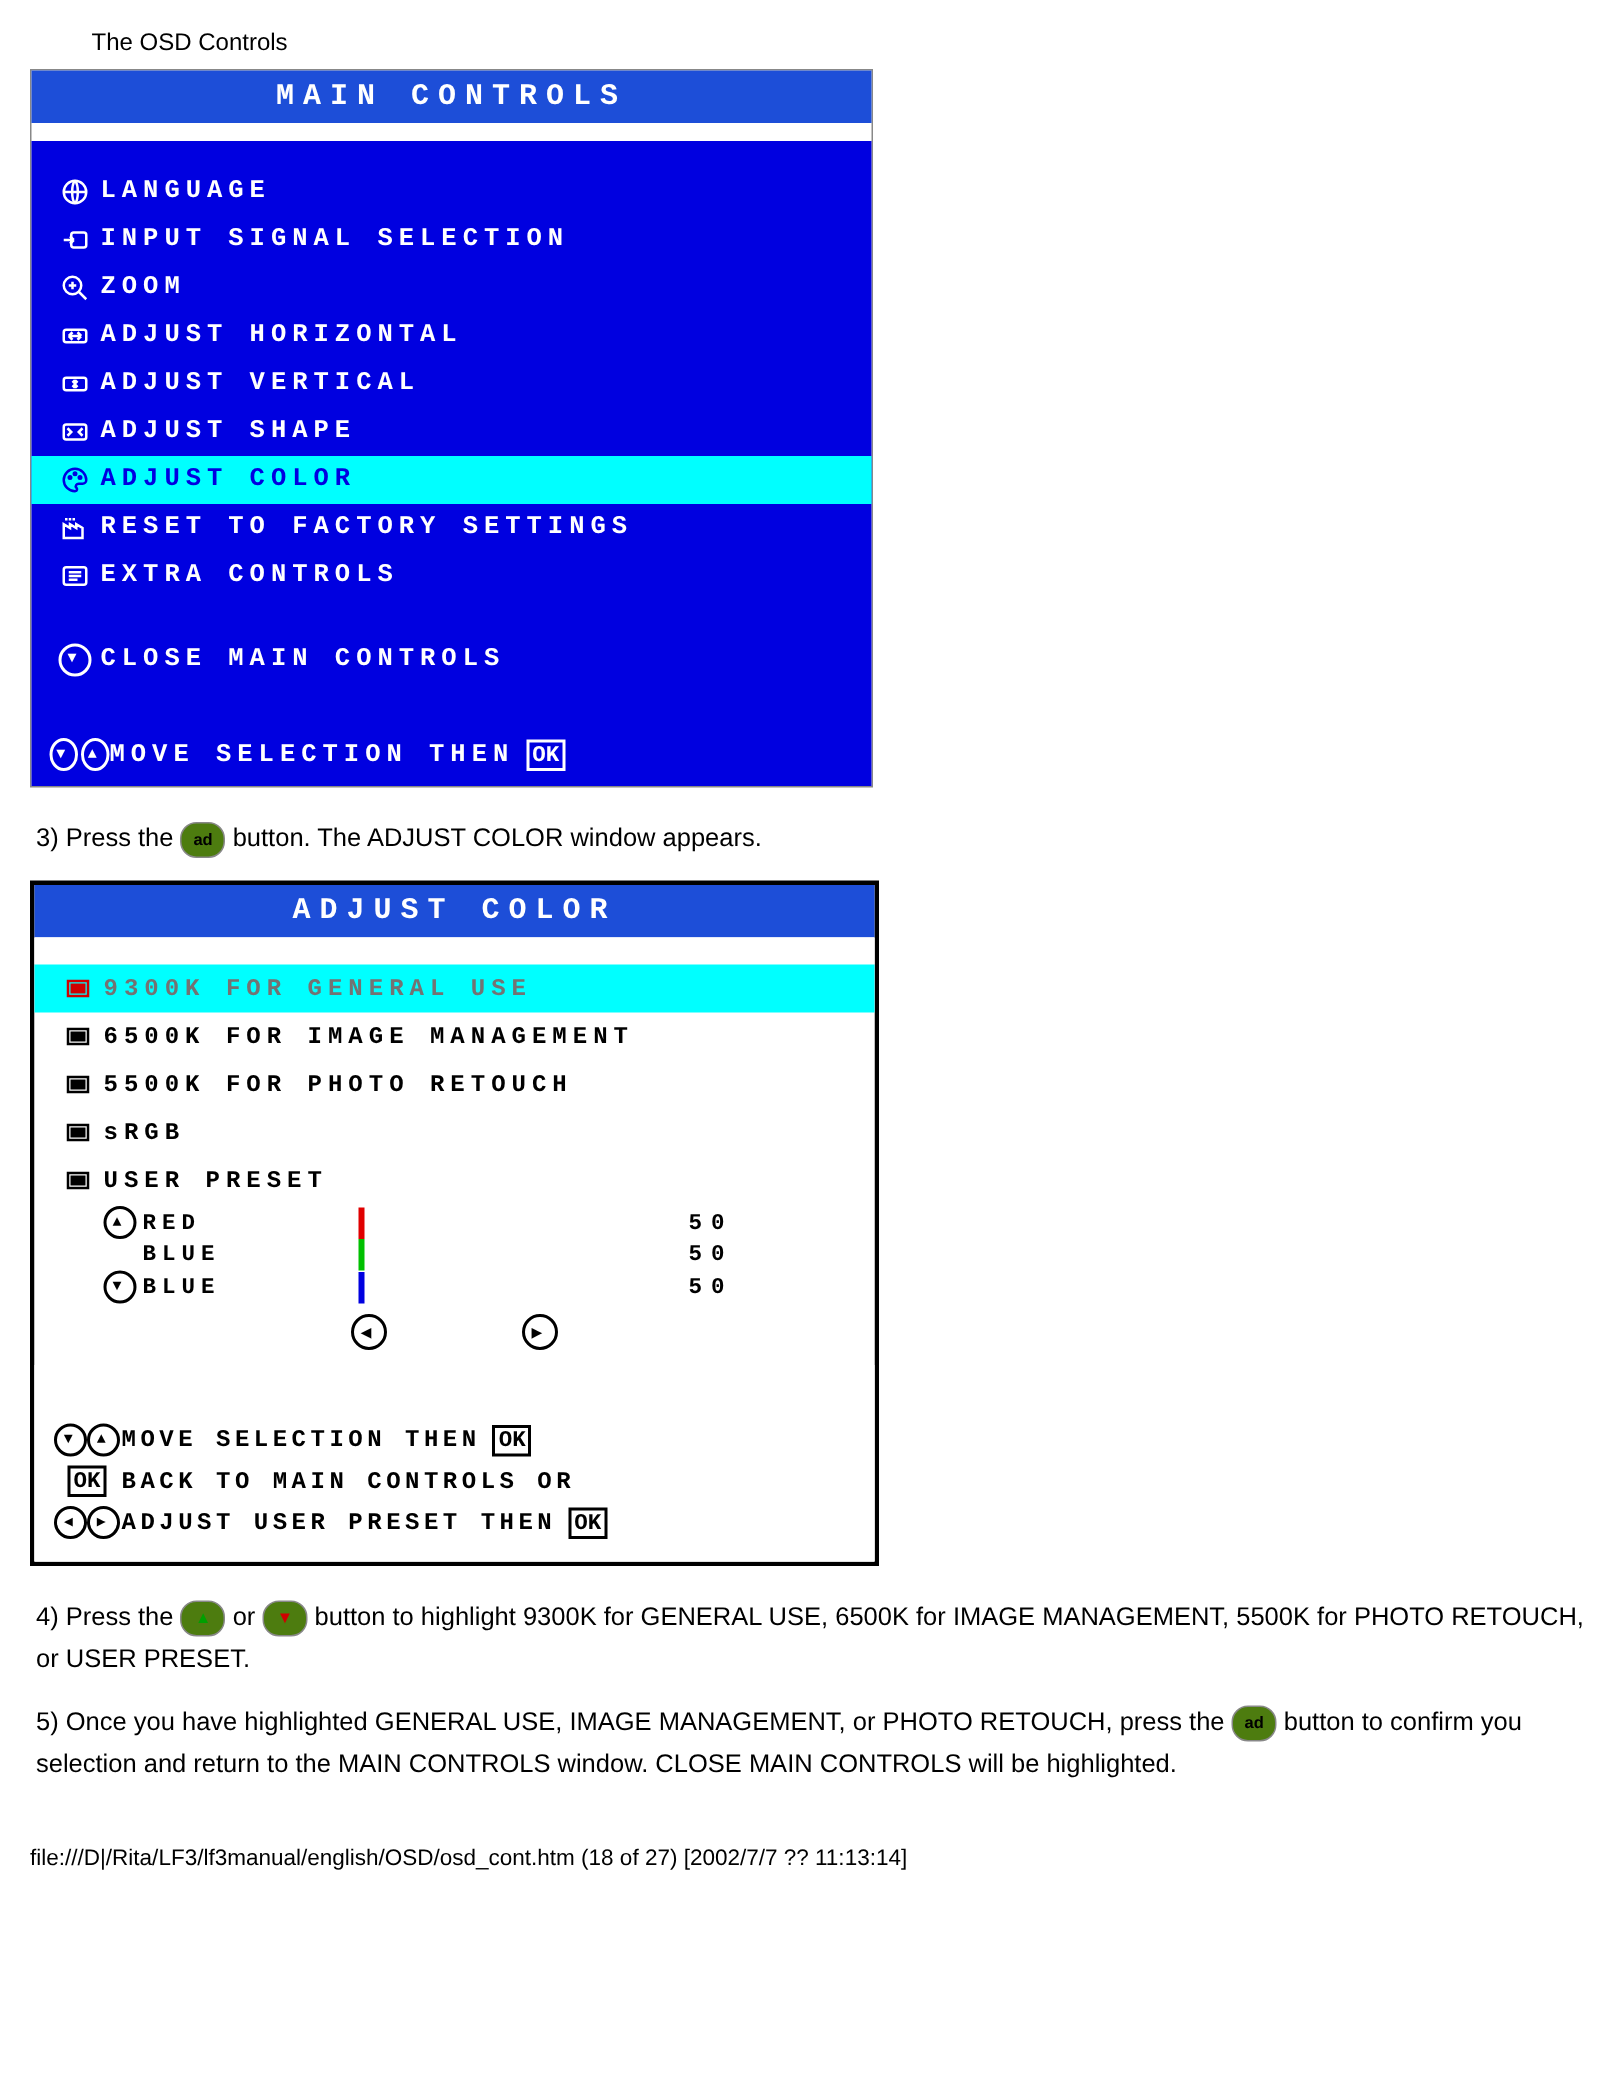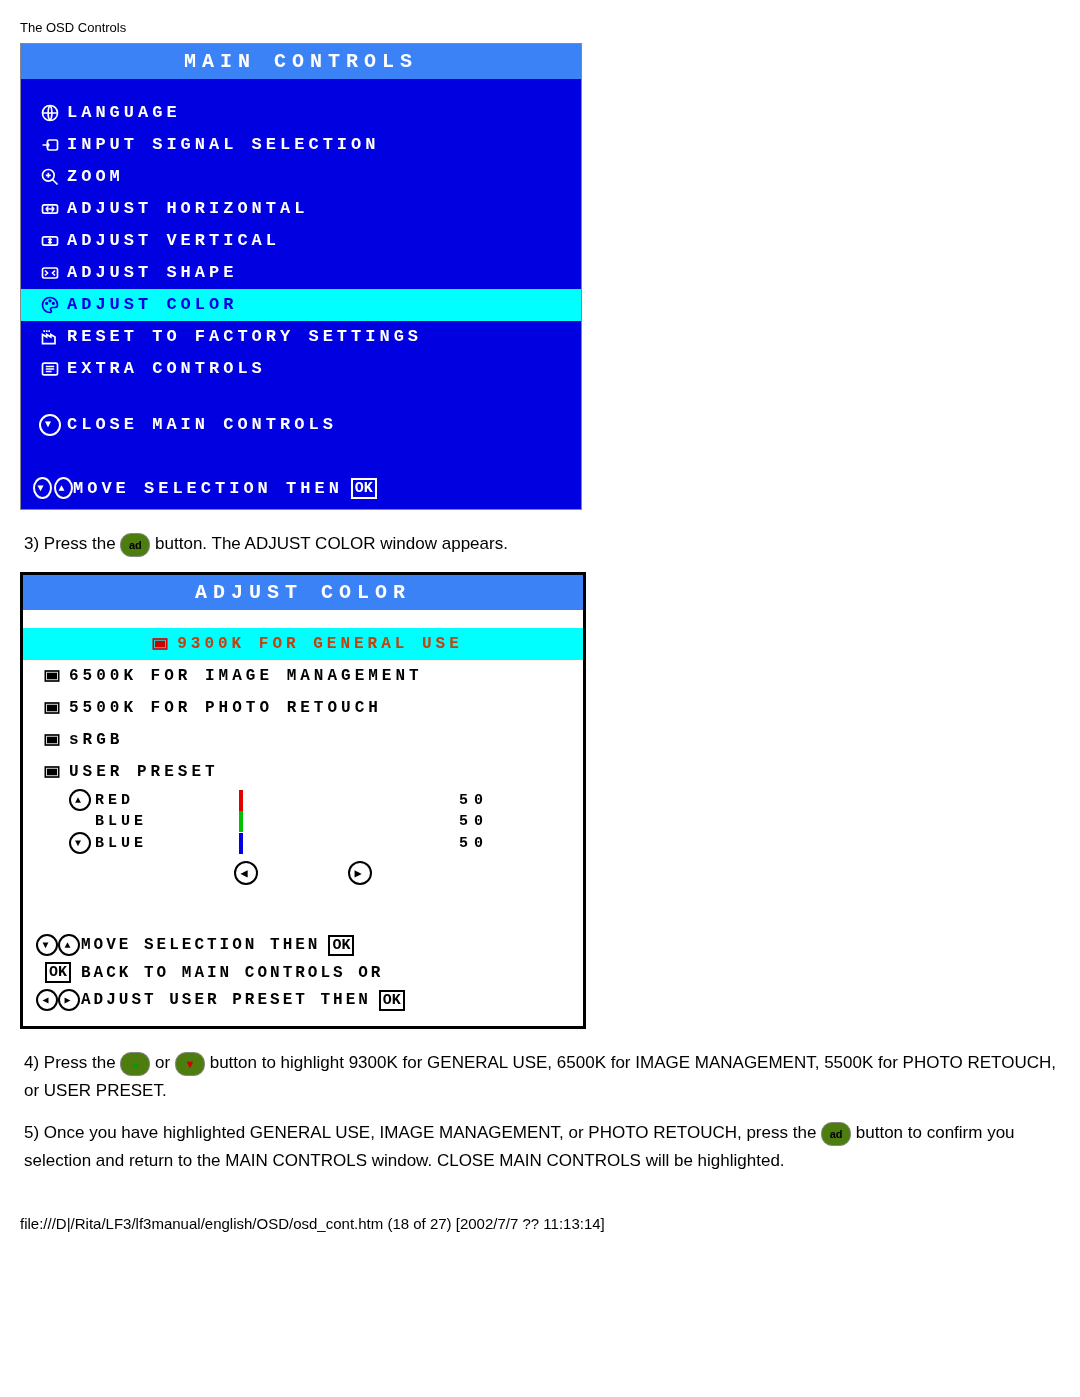--- a/index.html
+++ b/index.html
@@ -4,43 +4,45 @@
 <style>
   body {
     font-family: Arial, Helvetica, sans-serif;
     font-size: 16px;
     margin: 0;
     padding: 20px 20px 40px 20px;
     background: #fff;
     color: #000;
   }
   .page-header {
-    font-size: 13px;
+    font-size: 16px;
     margin-bottom: 8px;
+    margin-left: 41px;
   }
   .osd-box {
     width: 560px;
     border: 1px solid #888;
     margin-bottom: 20px;
     font-family: "Courier New", monospace;
     letter-spacing: 4px;
     font-weight: bold;
   }
   .osd-title {
-    background: #3b82f6;
+    background: #1d4ed8;
     color: #fff;
     text-align: center;
     font-size: 20px;
     padding: 6px 0;
     letter-spacing: 6px;
   }
   .osd-main-body {
     background: #0000e0;
     color: #fff;
     padding: 18px 0 2px 0;
+    margin-top: 12px;
   }
   .osd-item {
     display: flex;
     align-items: center;
     padding: 2px 12px;
     font-size: 17px;
     line-height: 28px;
   }
   .osd-item .icon {
     width: 34px;
@@ -100,22 +102,21 @@
   .btn-icon.up::before { content: "▲"; color: #00a000; }
   .btn-icon.down::before { content: "▼"; color: #d00000; }
   
   .color-body {
     background: #fff;
     color: #000;
   }
   .color-body .osd-item { font-size: 16px; }
   .color-body .highlight {
     background: #00ffff;
-    color: #c2410c;
-    justify-content: center;
+    color: #737373;
   }
   .color-body .highlight .icon { color: #d00000; }
   .color-body .icon { color: #000; }
   .color-white-strip { height: 18px; background: #fff; }
   .preset-row {
     display: flex;
     align-items: center;
     padding: 1px 12px 1px 46px;
     font-size: 15px;
   }

